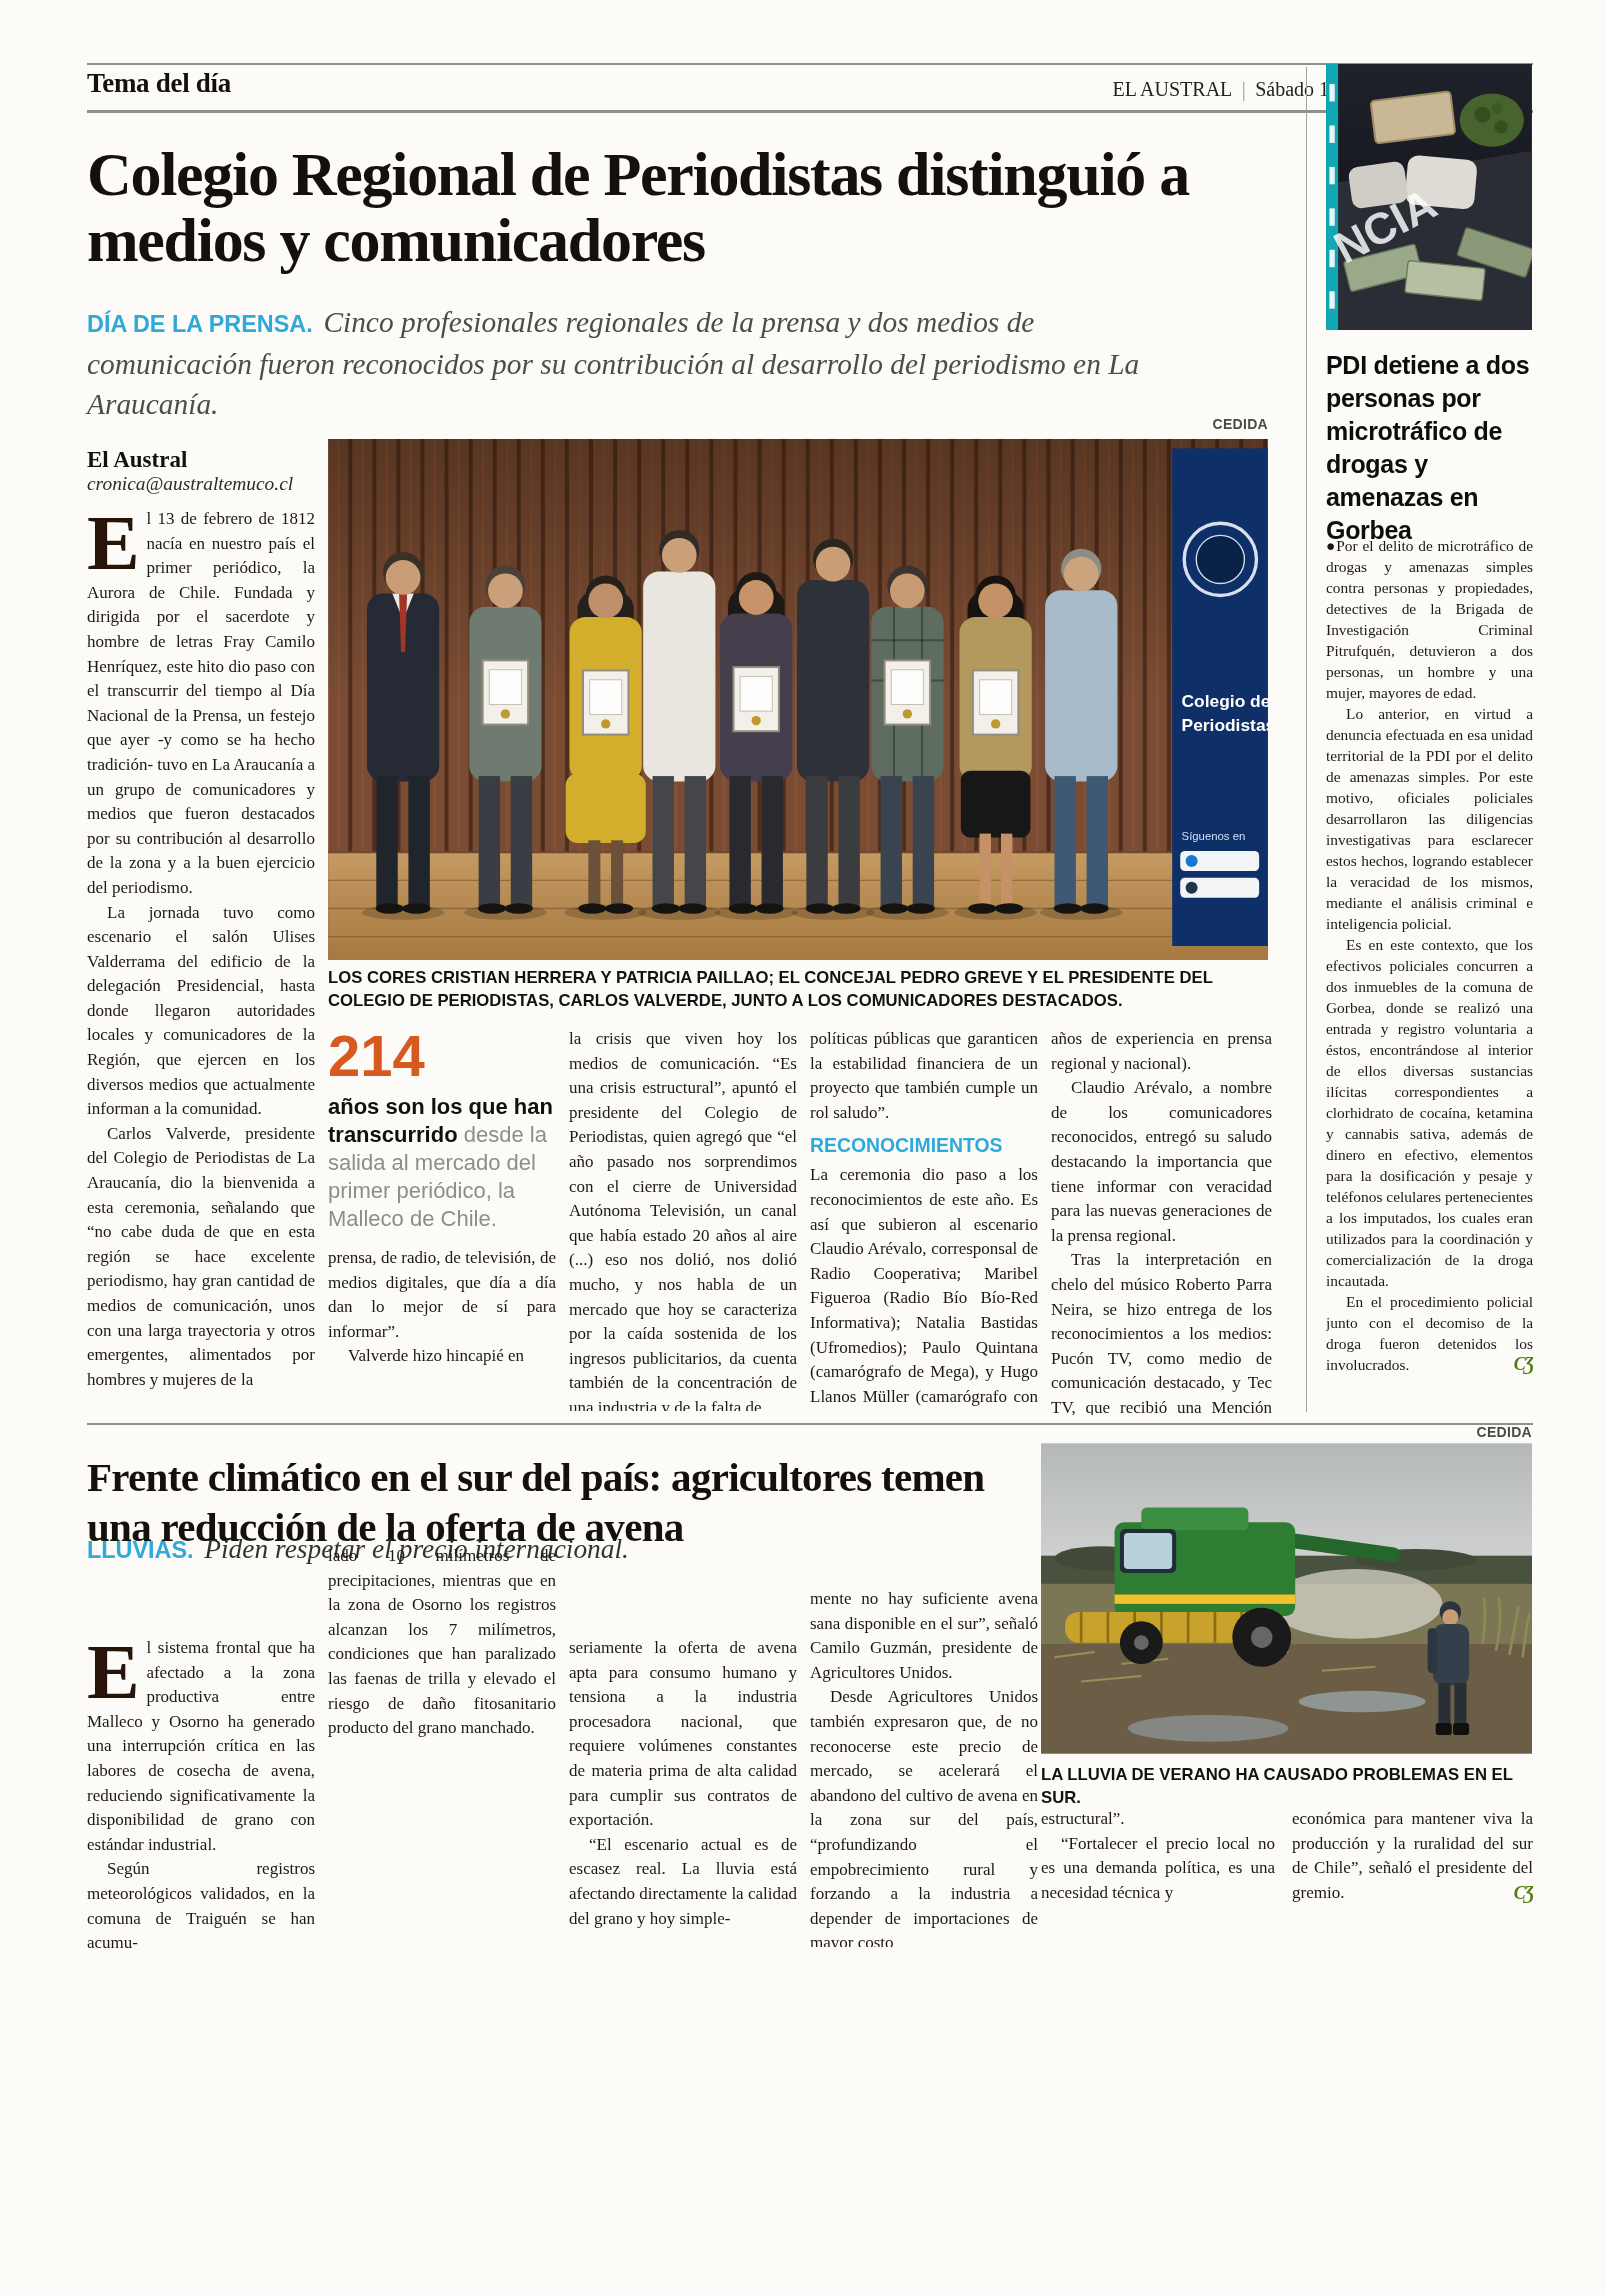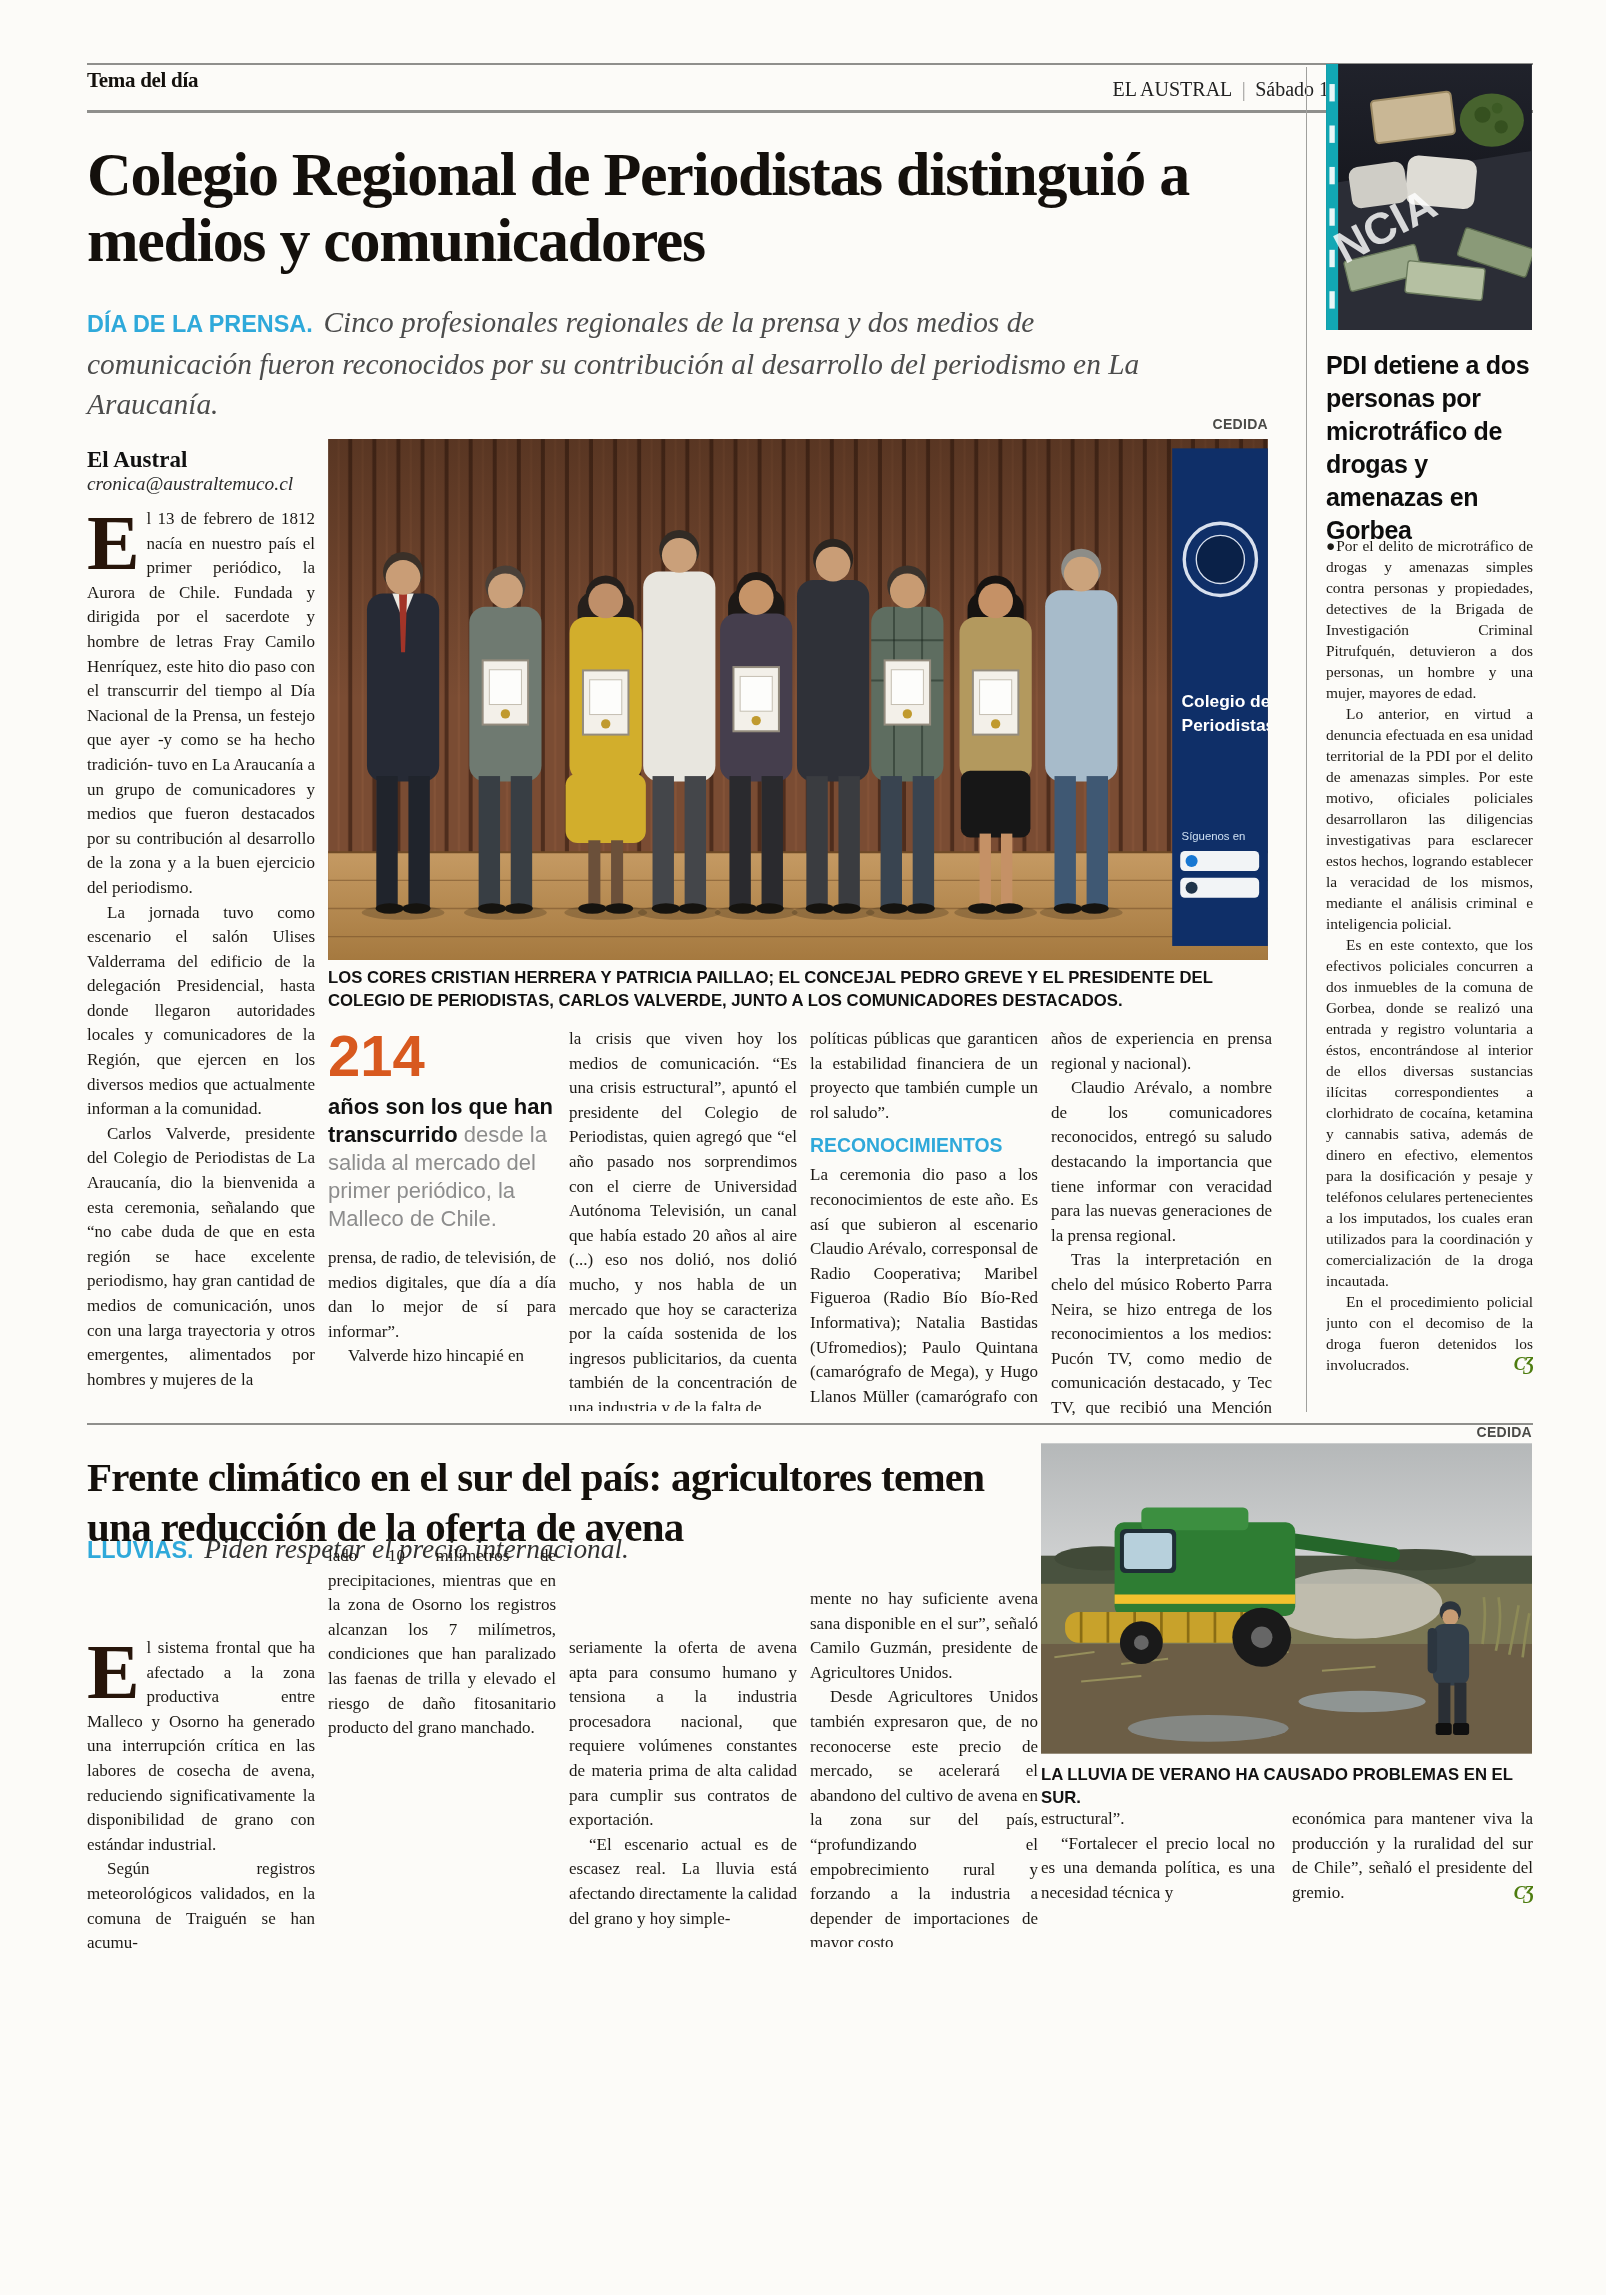--- a/index.html
+++ b/index.html
@@ -9,21 +9,21 @@
   html,body{margin:0;padding:0;background:#e9e8e5;}
   .page{
     position:relative;width:1606px;height:2295px;background:#fcfbf8;
     font-family:"Liberation Serif","DejaVu Serif",serif;color:#1d1a16;overflow:hidden;
   }
   .abs{position:absolute;}
   .rule{background:#8f8f8c;}
   .vrule{background:#a0a09d;}
 
   
-  .section-label{font-size:21px;font-weight:700;letter-spacing:-0.3px;color:#14110d;}
+  .section-label{font-size:27px;font-weight:700;letter-spacing:-0.3px;color:#14110d;}
   .edition{display:flex;align-items:baseline;gap:9.4px;font-size:20px;color:#222;}
   .edition .pipe{color:#9a9a98;font-weight:400;}
   .edition .pagenum{font-weight:800;font-size:29.4px;color:#000;}
 
   
   .headline{font-weight:700;font-size:62px;line-height:66px;letter-spacing:-1.3px;color:#14100c;}
   .deckwrap{font-style:italic;font-size:29.4px;line-height:40px;color:#4c4c4c;}
   .kicker{font-style:normal;font-family:"Liberation Sans","DejaVu Sans",sans-serif;
           font-weight:800;font-size:23.4px;color:var(--accent-blue,#2fa9da);margin-right:10.7px;}
   .byline-name{font-size:23px;font-weight:700;color:#111;}

